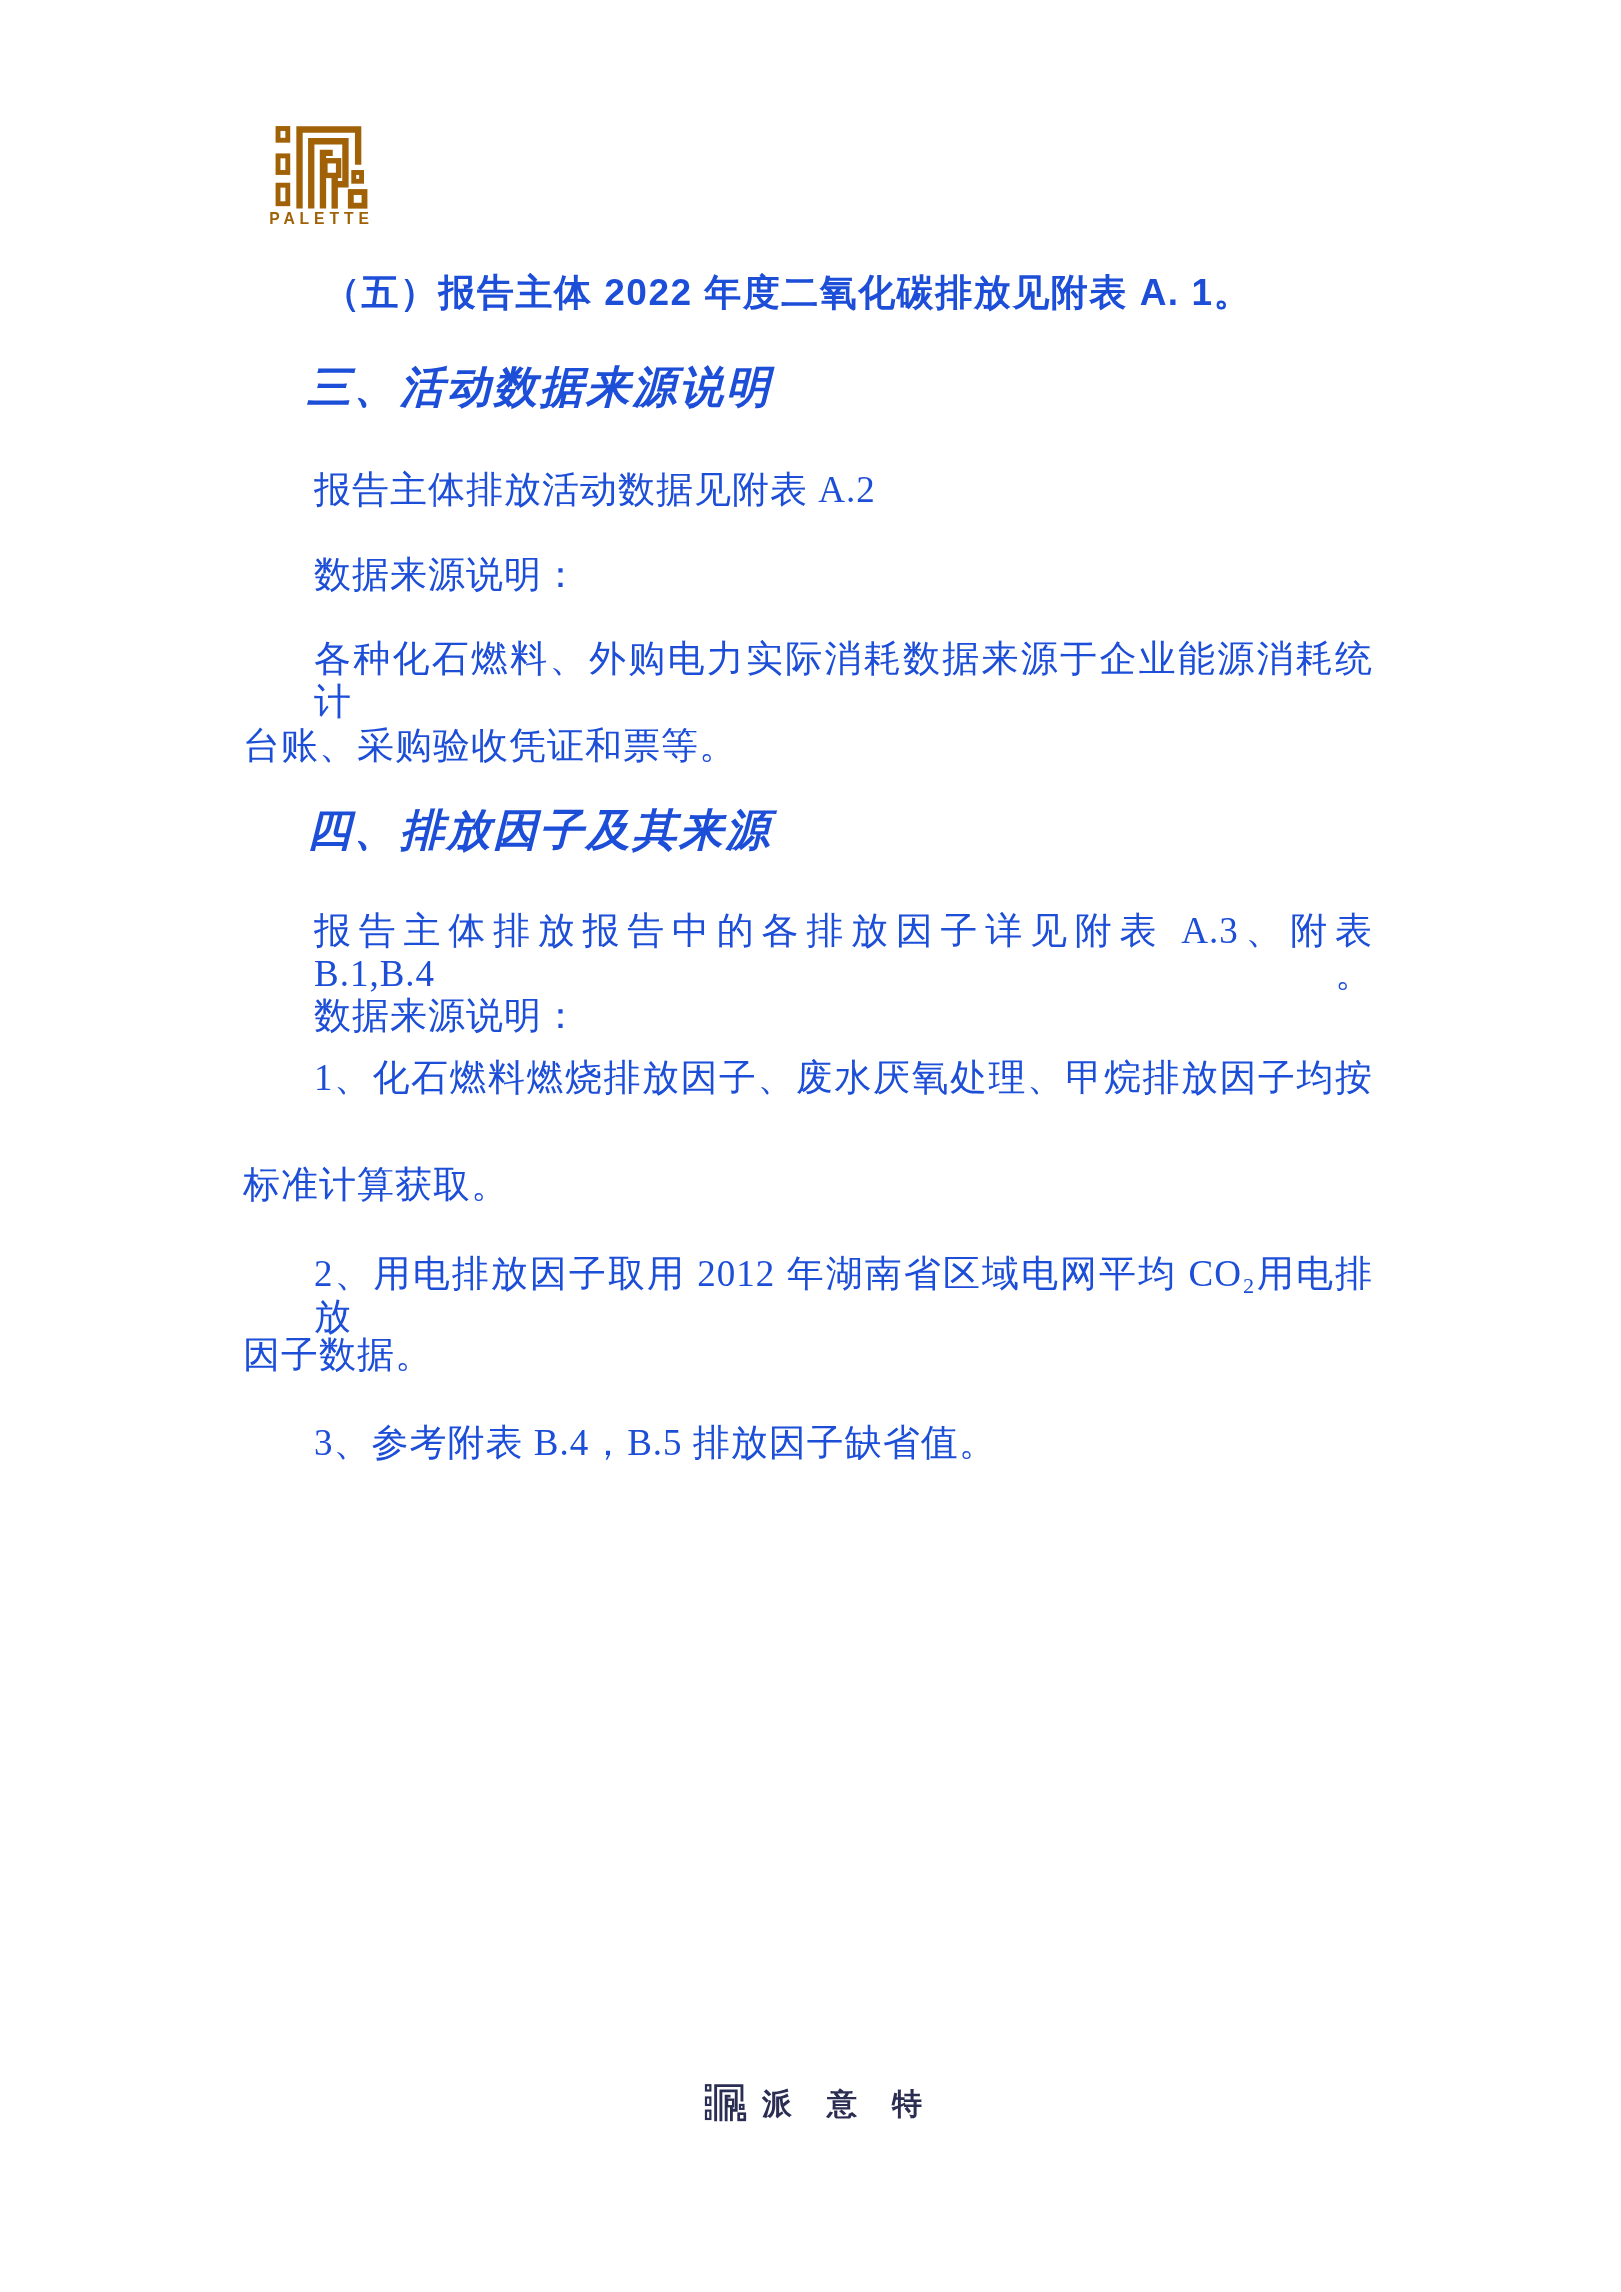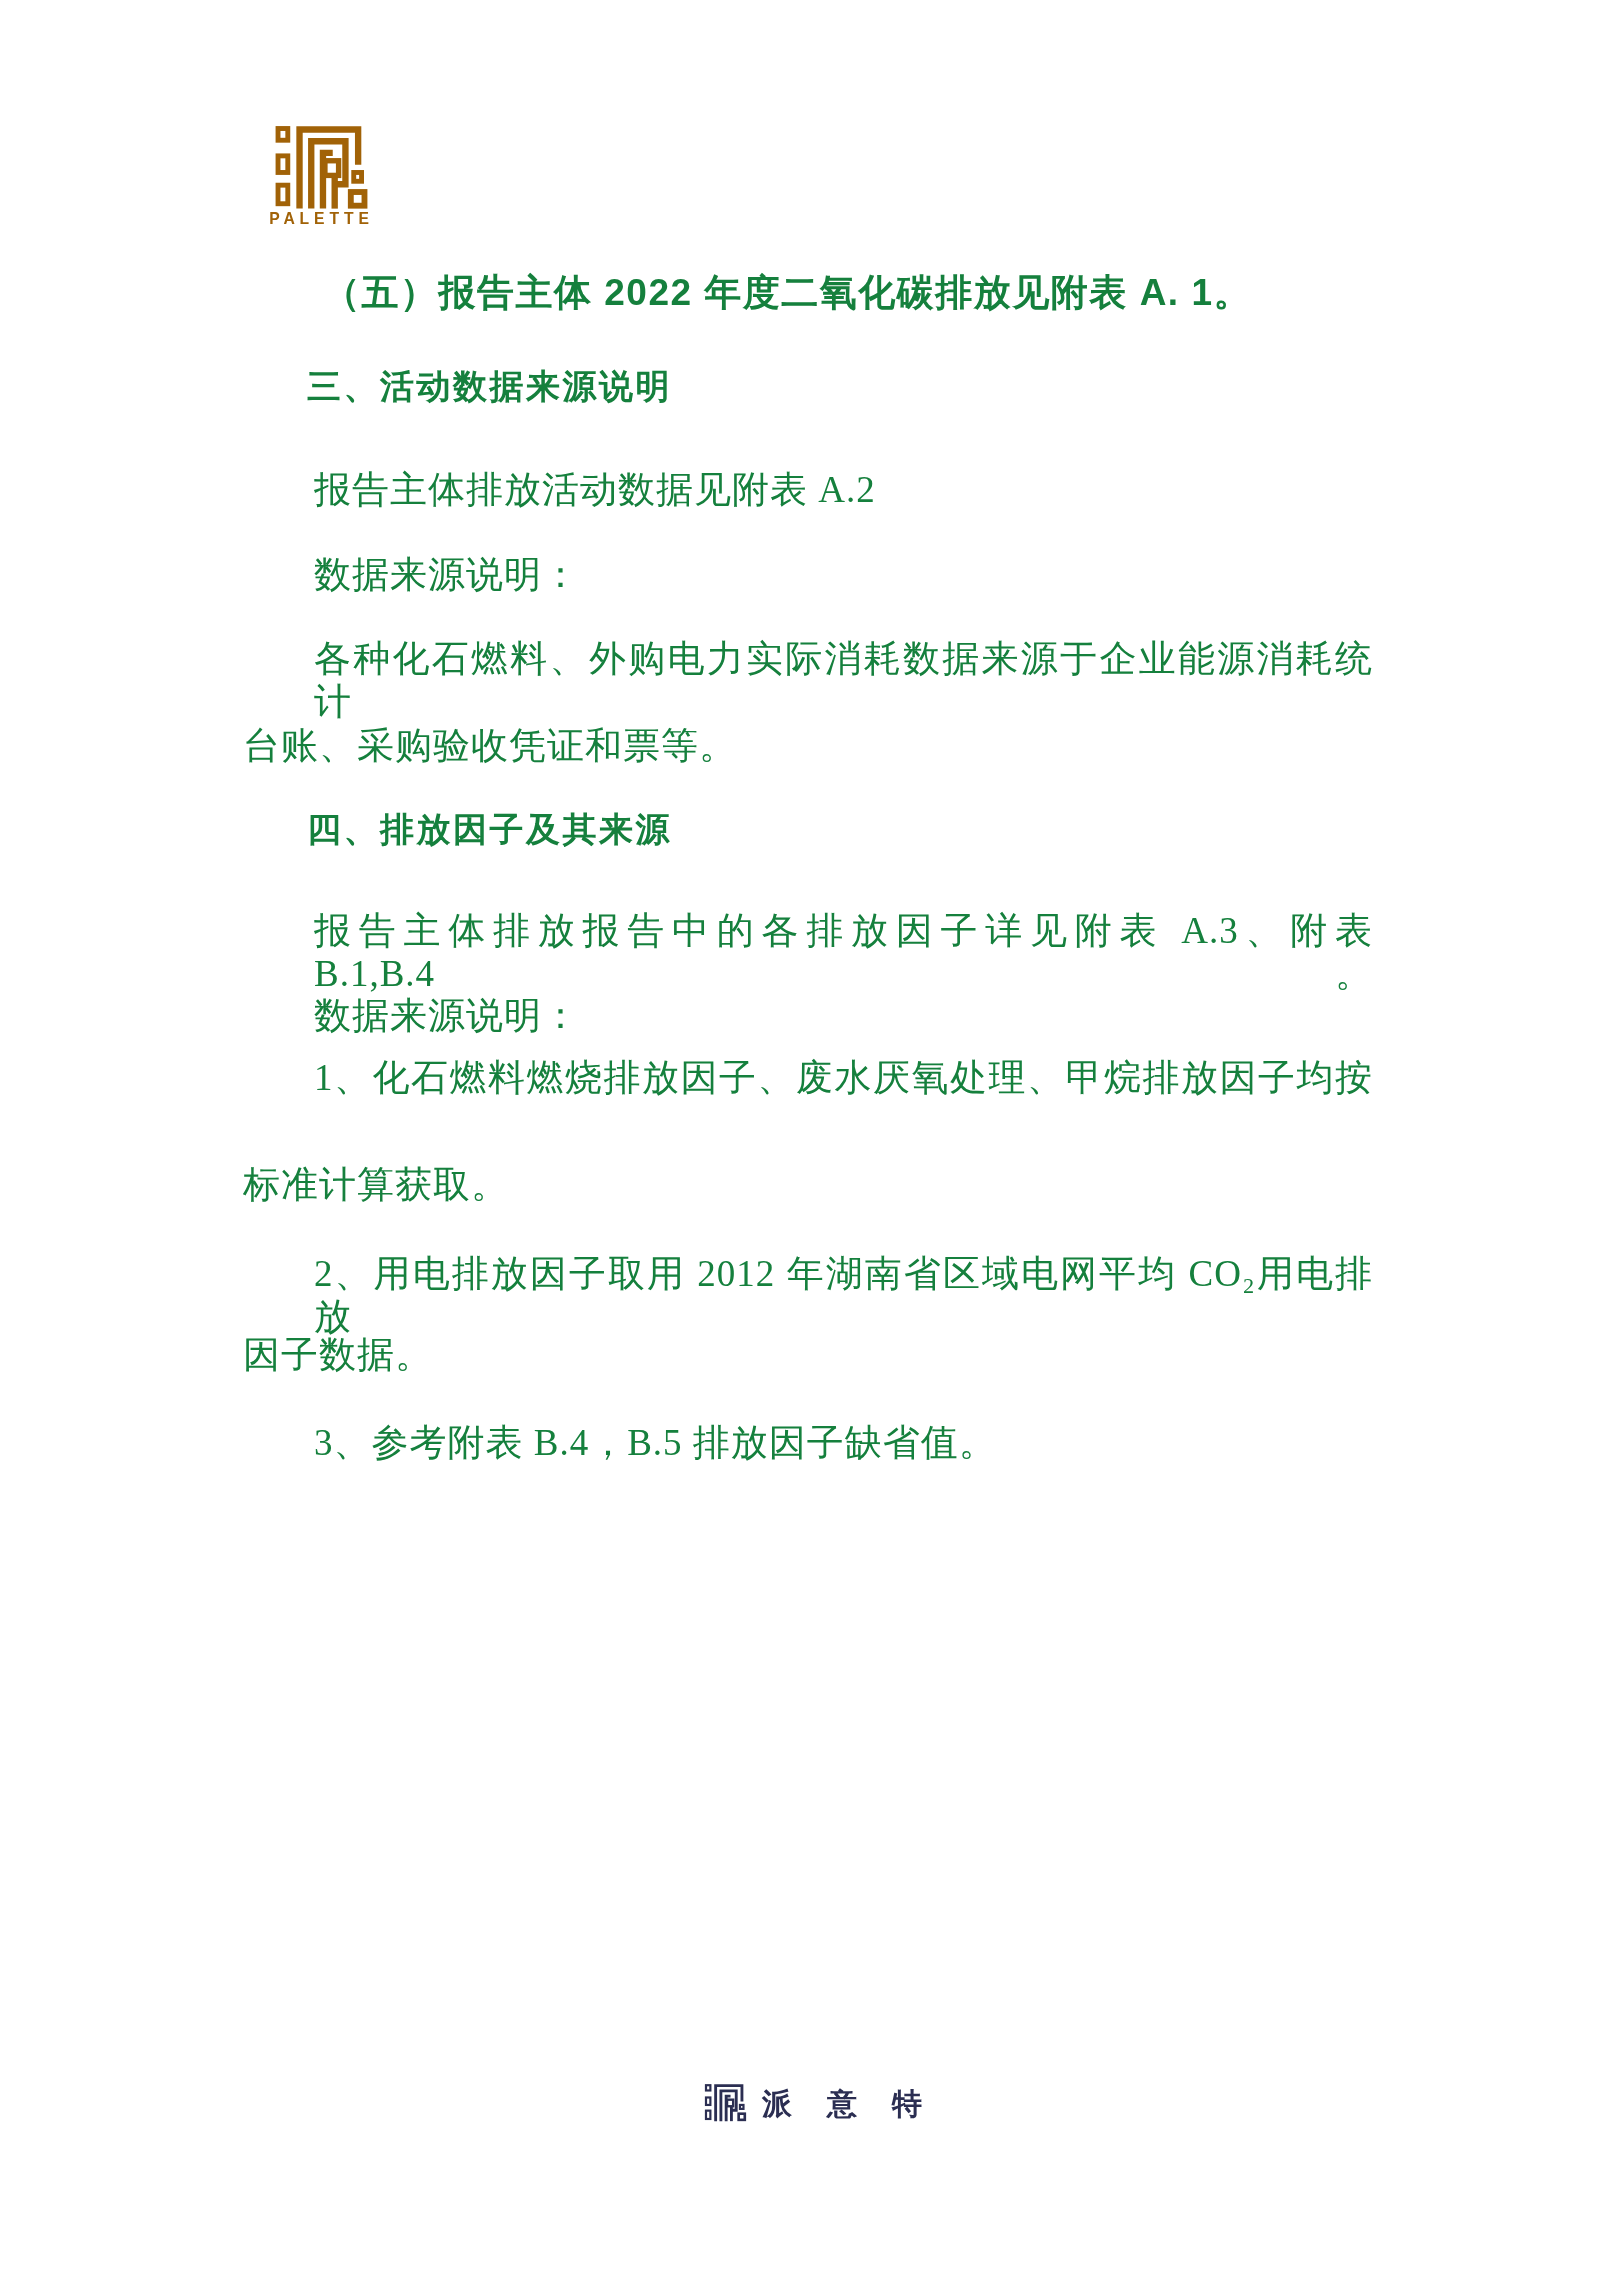--- a/index.html
+++ b/index.html
@@ -19,33 +19,33 @@
   .wordmark{
     position:absolute;left:0;top:102px;width:123px;
     text-align:center;
     font-family:"Liberation Sans","DejaVu Sans",sans-serif;
     font-size:15.7px;font-weight:600;letter-spacing:4.9px;
     white-space:nowrap;
   }
   
   .line{
     position:absolute;
-    color:#15803d;
+    color:#1d4ed8;
     white-space:nowrap;
   }
   .body{
     font-family:"Liberation Serif","DejaVu Serif",serif;
     font-size:37px;line-height:43px;letter-spacing:1px;text-align:center;
   }
   .hei{
     font-family:"Liberation Sans","DejaVu Sans",sans-serif;
     font-weight:700;
   }
   .sub{font-size:37px;line-height:43px;letter-spacing:1.5px;}
-  .heading{font-size:34px;line-height:45px;letter-spacing:2.5px;}
+  .heading{font-size:44px;line-height:45px;letter-spacing:2.5px;font-style:italic;}
   .just{
     white-space:normal;
     width:1059px;
     text-align:justify;
     text-align-last:justify;
   }
   .ln1 {top:271px; left:323px;}
   .ln2 {top:364px; left:307px;}
   .ln3 {top:468px; left:314px;}
   .ln4 {top:553px; left:314px;}

